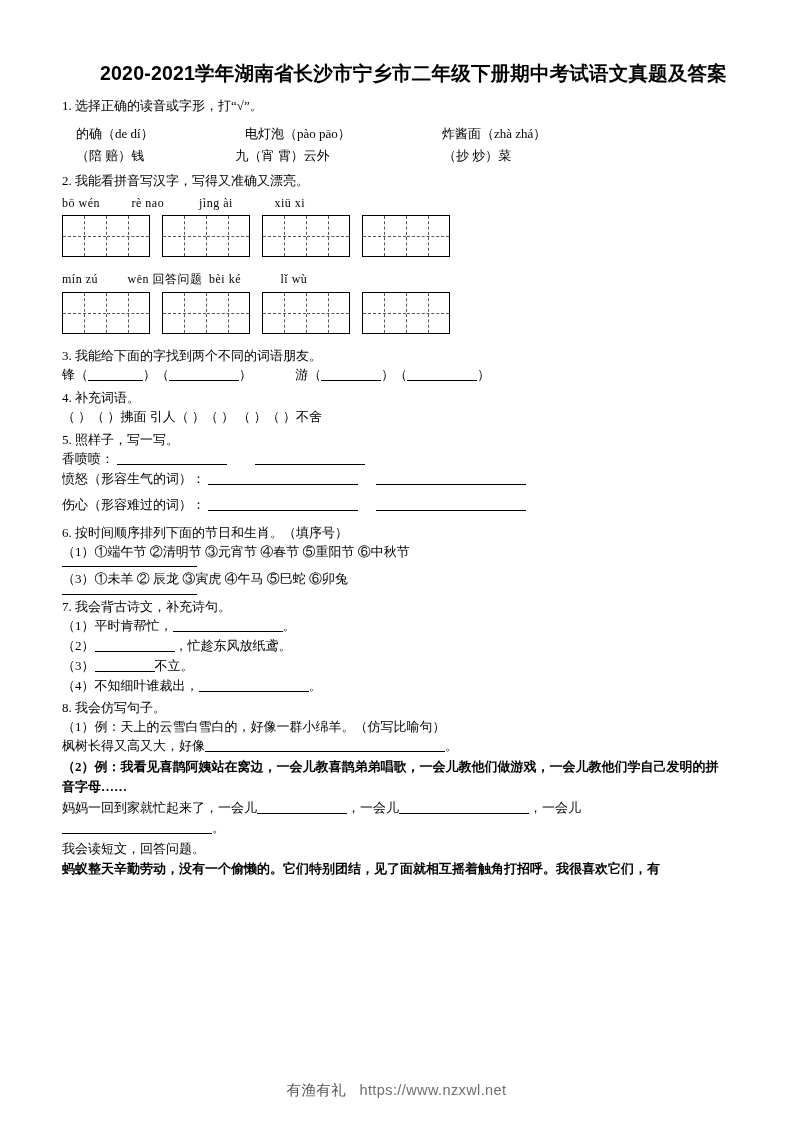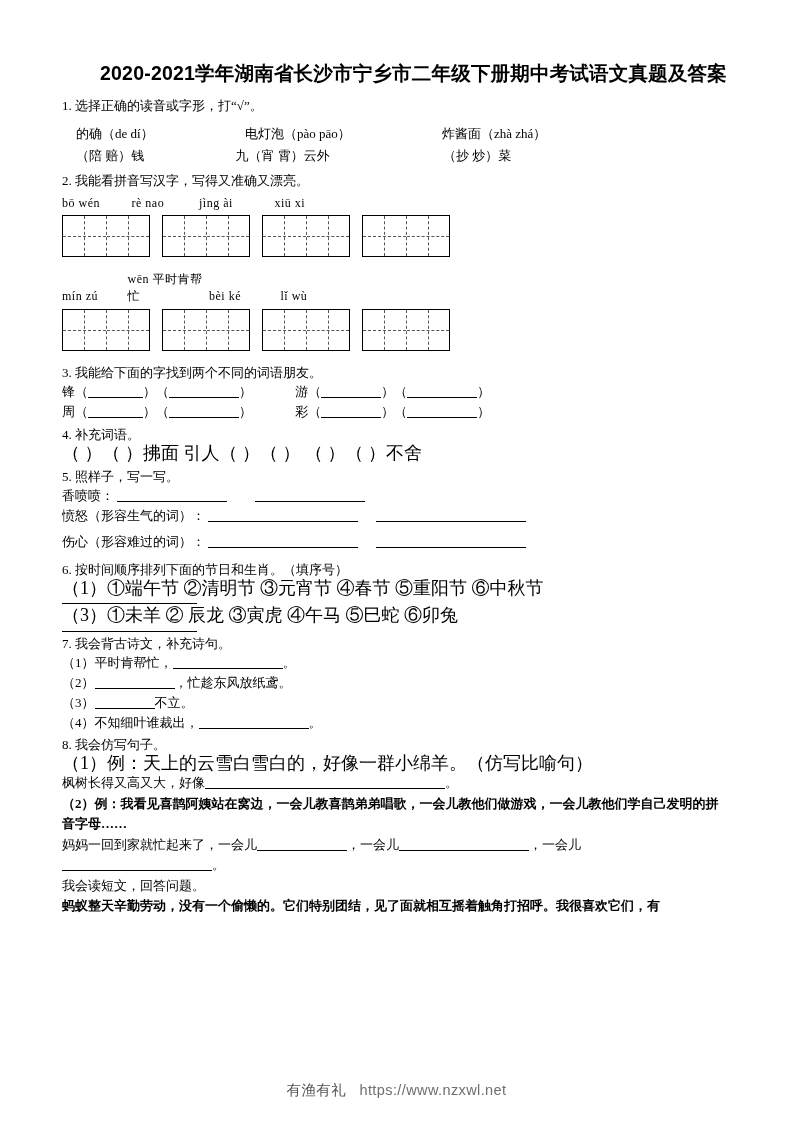--- a/index.html
+++ b/index.html
@@ -107,21 +107,21 @@
     left: 0;
     right: 0;
     bottom: 22px;
     text-align: center;
     font-family: "Liberation Sans", sans-serif;
     font-size: 14.5px;
     color: #6e6e6e;
     letter-spacing: 0.4px;
   }
   .footer .brand { color: #555; }
-  .line-txt { font-size: 18px; line-height: 19.5px; }
+  .line-txt { font-size: 13px; line-height: 19.5px; }
   .para { font-size: 13px; line-height: 20px; margin: 1px 0; font-weight: bold; }
 </style>
 </head>
 <body>
 
 <div class="page">
 
   <div class="doc-title">2020-2021学年湖南省长沙市宁乡市二年级下册期中考试语文真题及答案</div>
 
   <div class="q">1. 选择正确的读音或字形，打“√”。</div>
@@ -158,21 +158,21 @@
         <div class="cell"></div>
       </div>
     <div class="tzg">
         <div class="cell"></div>
         <div class="cell"></div>
       </div>
   </div>
 
   <div class="pinyin-row" style="margin-top:14px;">
     <span style="width:62px;">mín zú</span>
-    <span style="width:78px;">wēn 平时肯帮忙</span>
+    <span style="width:78px;">wēn 回答问题</span>
     <span style="width:68px;">bèi ké</span>
     <span style="width:60px;">lǐ wù</span>
   </div>
   <div class="grid-row">
     <div class="tzg">
         <div class="cell"></div>
         <div class="cell"></div>
       </div>
     <div class="tzg">
         <div class="cell"></div>
@@ -185,24 +185,20 @@
     <div class="tzg">
         <div class="cell"></div>
         <div class="cell"></div>
       </div>
   </div>
 
   <div class="q" style="margin-top:12px;">3. 我能给下面的字找到两个不同的词语朋友。</div>
   <div class="row tight">
     <span>锋</span>（<span class="ul ul55"></span>）（<span class="ul ul70"></span>）
     <span class="sp4"></span><span>游</span>（<span class="ul ul60"></span>）（<span class="ul ul70"></span>）
-  </div>
-  <div class="row tight">
-    <span>周</span>（<span class="ul ul55"></span>）（<span class="ul ul70"></span>）
-    <span class="sp4"></span><span>彩</span>（<span class="ul ul60"></span>）（<span class="ul ul70"></span>）
   </div>
 
   <div class="q" style="margin-top:3px;">4. 补充词语。</div>
   <div class="line-txt">（        ）（        ）拂面        引人（        ）（        ）        （        ）（        ）不舍</div>
 
   <div class="q" style="margin-top:3px;">5. 照样子，写一写。</div>
   <div class="row tight">
     <span>香喷喷：</span>
     <span class="ul ul110"></span>
     <span class="sp3"></span><span class="ul ul110"></span>

